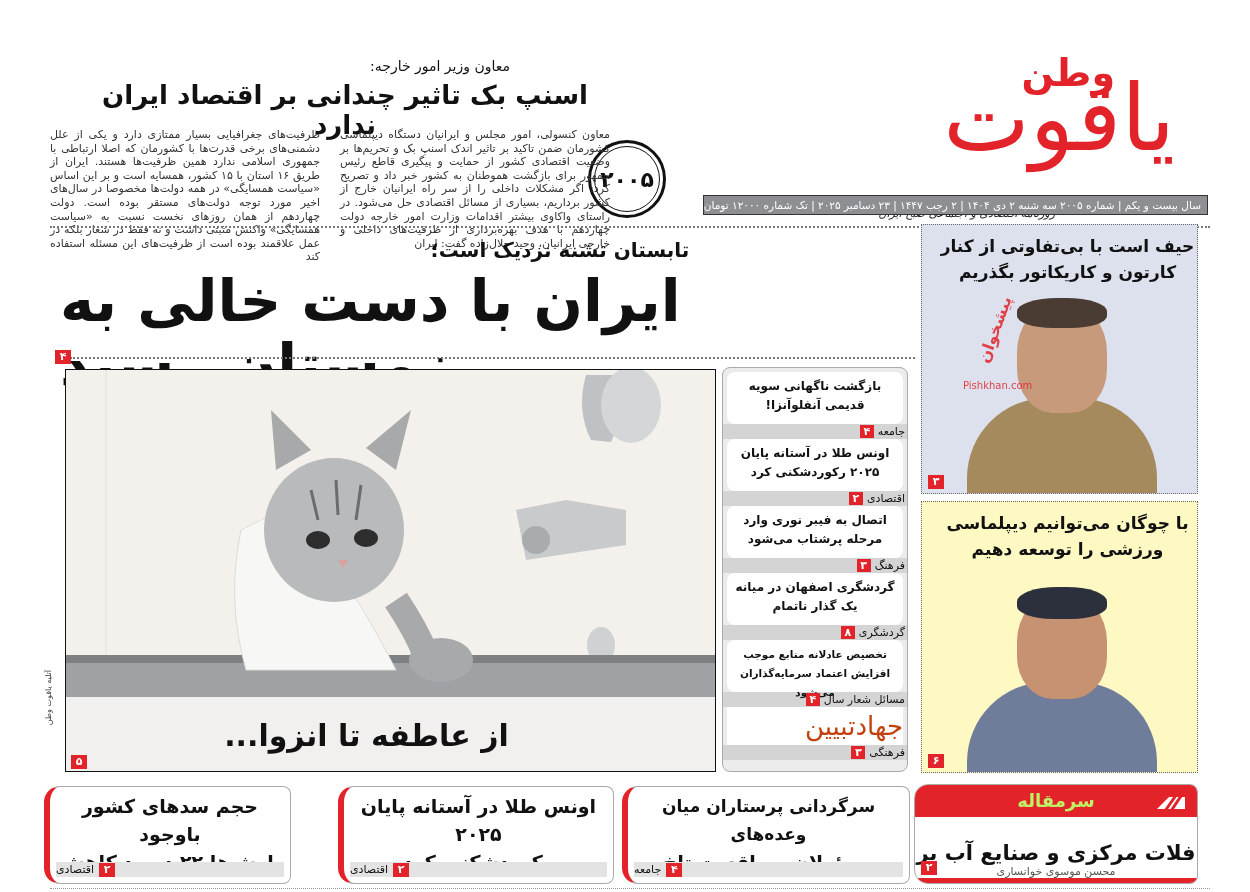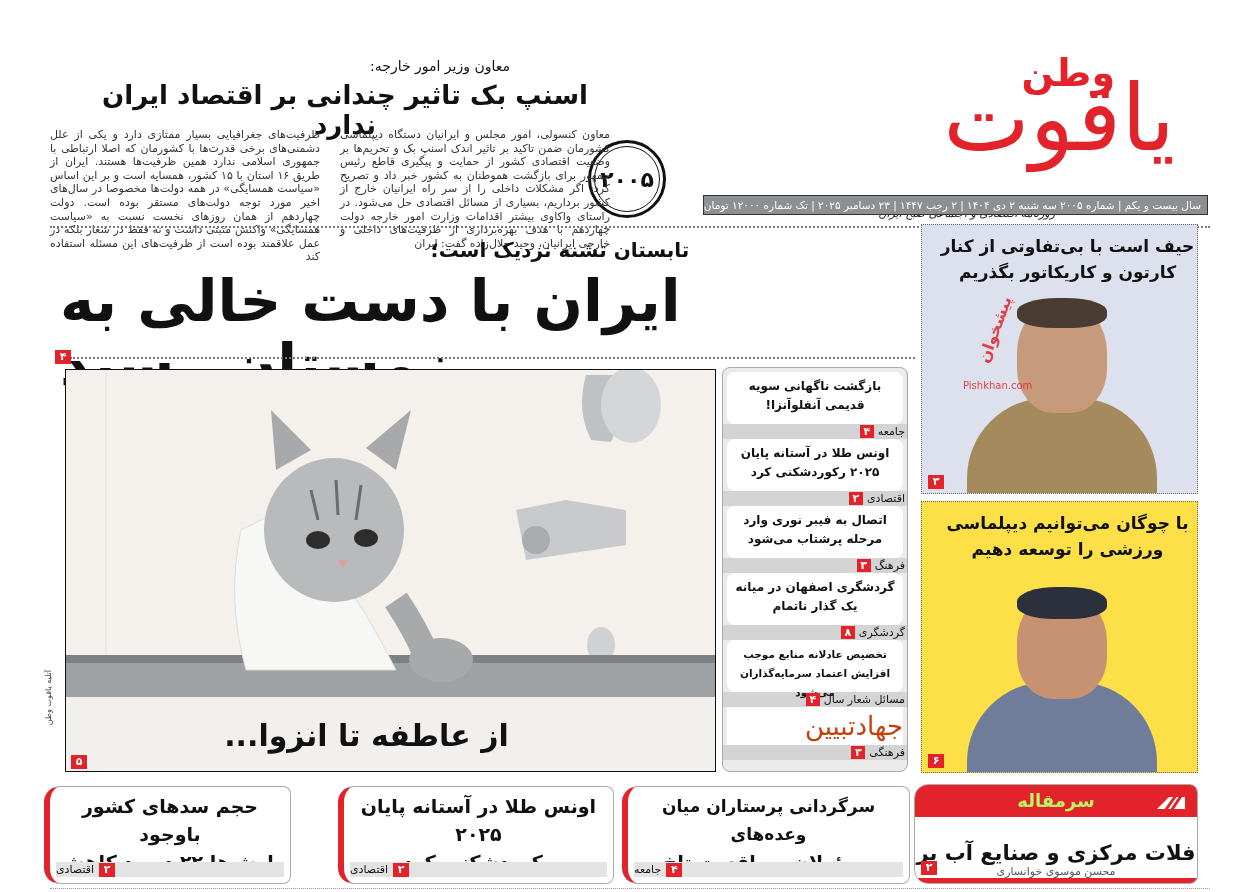--- a/index.html
+++ b/index.html
@@ -45,21 +45,21 @@
   
   #briefs { left: 722px; top: 367px; width: 186px; height: 405px; border: 1px solid #aaa; border-radius: 8px; background: #ebebeb; padding: 4px 4px 0 4px; }
   .brief { background: #fff; border-radius: 8px; text-align: center; font-weight: 700; font-size: 12px; line-height: 19px; padding: 5px 3px; }
   .brief-tag { height: 15px; background: #d4d4d4; font-size: 11px; line-height: 15px; margin: 0 -4px; padding-right: 2px; display: flex; align-items: center; gap: 4px; }
   .brief-tag .pg-badge { width: 14px; height: 13px; line-height: 13px; }
   #brief-logo { background: #fff; font-size: 26px; color: #c2410c; font-weight: 400; height: 38px; line-height: 38px; }
 
   
   .right-box { left: 921px; width: 277px; }
   #interview-1 { top: 224px; height: 270px; background: #dde1ed; }
-  #interview-2 { top: 501px; height: 272px; background: #fde047; }
+  #interview-2 { top: 501px; height: 272px; background: #fef9c3; }
   .interview-title { position: absolute; top: 8px; left: 0; width: 100%; text-align: center; font-size: 17px; font-weight: 900; line-height: 26px; margin-left: 8px; }
   .portrait { position: absolute; left: 45px; width: 190px; bottom: 0; }
   .portrait .head { position: absolute; left: 50px; width: 90px; border-radius: 45% 45% 40% 40%; }
   .portrait .body { position: absolute; left: 0; bottom: 0; width: 190px; border-radius: 80px 80px 0 0; }
   #watermark { left: 960px; top: 320px; color: #e3232a; font-size: 16px; transform: rotate(-70deg); opacity: 0.85; font-weight: 700; }
   #watermark-url { left: 963px; top: 380px; color: #e3232a; font-size: 10px; opacity: 0.85; direction: ltr; text-align: right; }
   .box-page { position: absolute; left: 6px; bottom: 4px; }
 
   
   .bottom-box { top: 786px; height: 98px; background: #fff; border: 1px solid #aaa; border-radius: 16px 8px 8px 16px; border-left: 6px solid #e3232a; overflow: hidden; }

